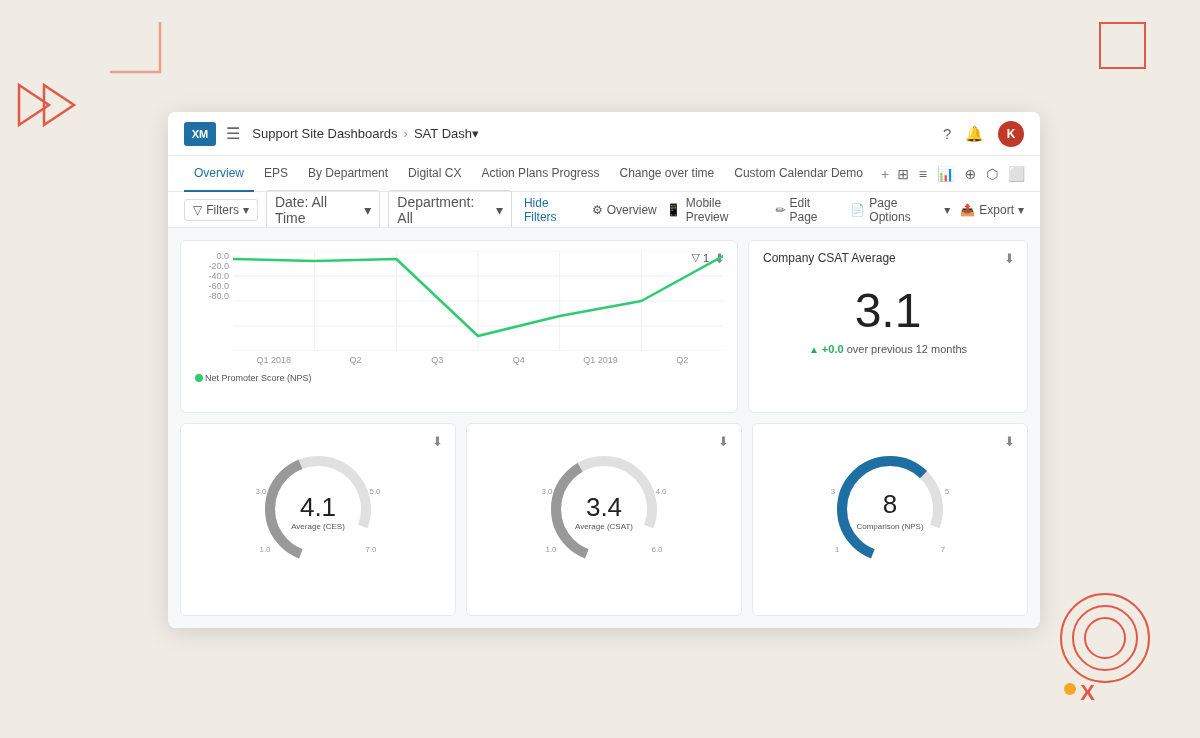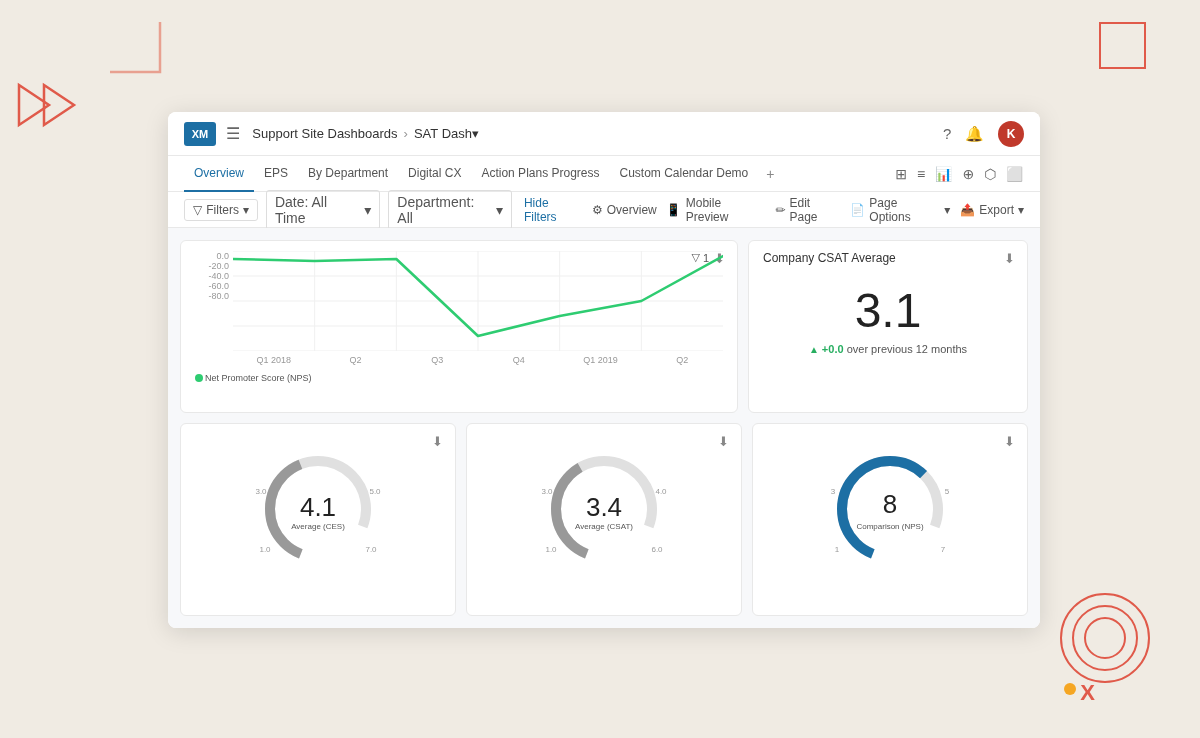--- a/index.html
+++ b/index.html
@@ -446,20 +446,21 @@
       <div class="user-avatar">K</div>
     </div>
   </div>
 
   <div class="tab-bar">
     <div class="tab-item active">Overview</div>
     <div class="tab-item">EPS</div>
     <div class="tab-item">By Department</div>
     <div class="tab-item">Digital CX</div>
     <div class="tab-item">Action Plans Progress</div>
+    <div class="tab-item">Change over time</div>
     <div class="tab-item">Custom Calendar Demo</div>
     <div class="tab-add">+</div>
     <div class="tab-bar-right">
       <span class="tab-bar-icon">⊞</span>
       <span class="tab-bar-icon">≡</span>
       <span class="tab-bar-icon">📊</span>
       <span class="tab-bar-icon">⊕</span>
       <span class="tab-bar-icon">⬡</span>
       <span class="tab-bar-icon">⬜</span>
     </div>

